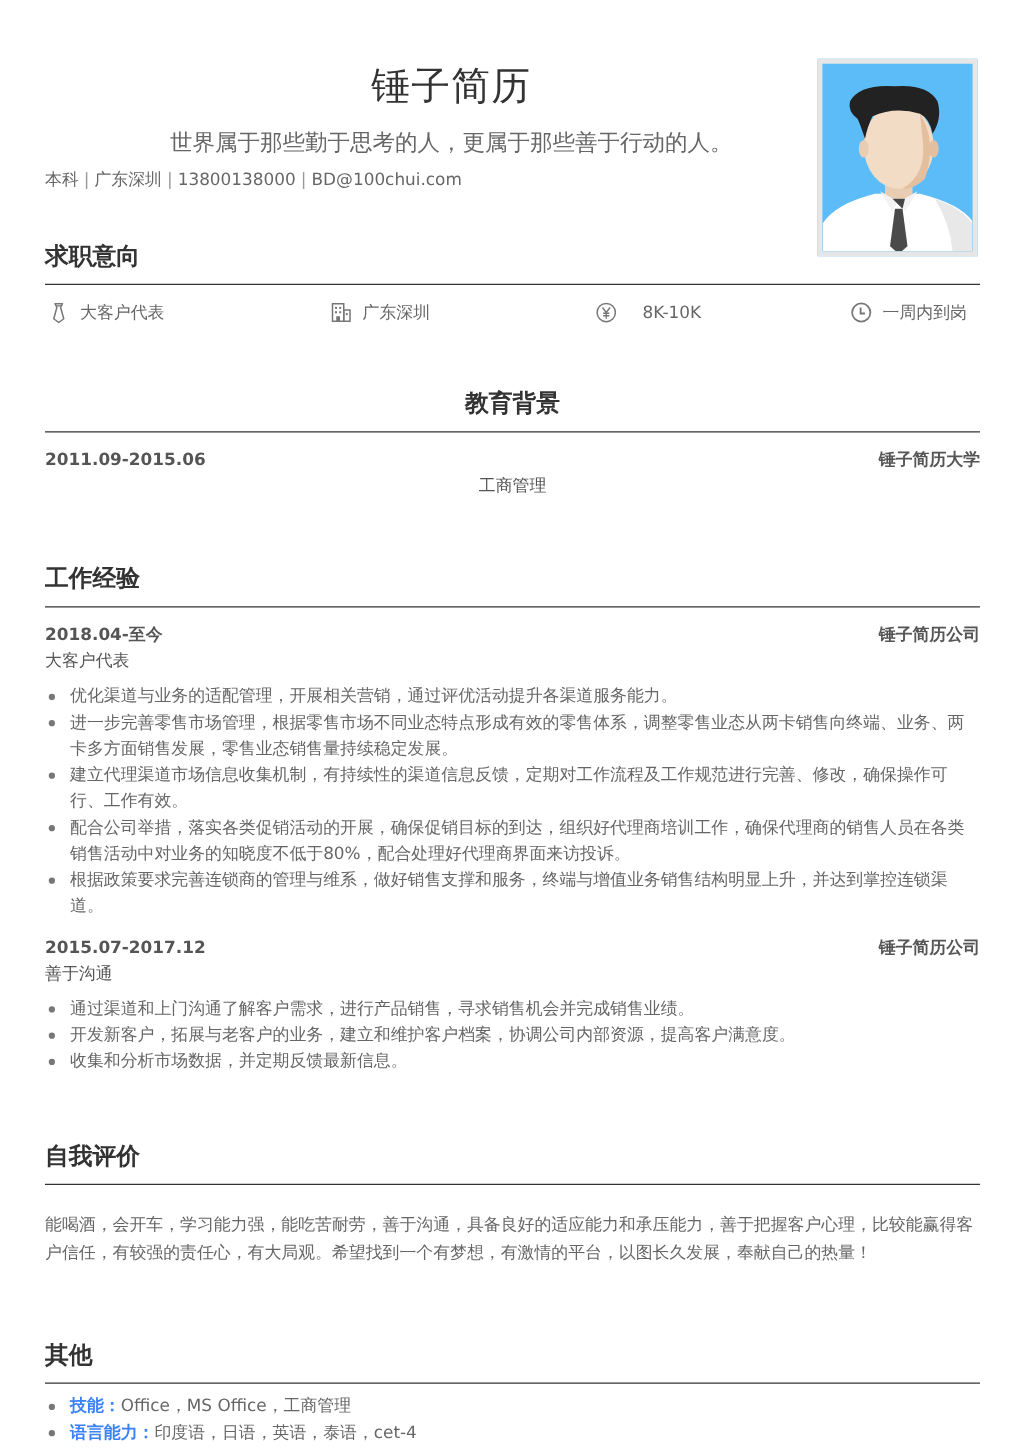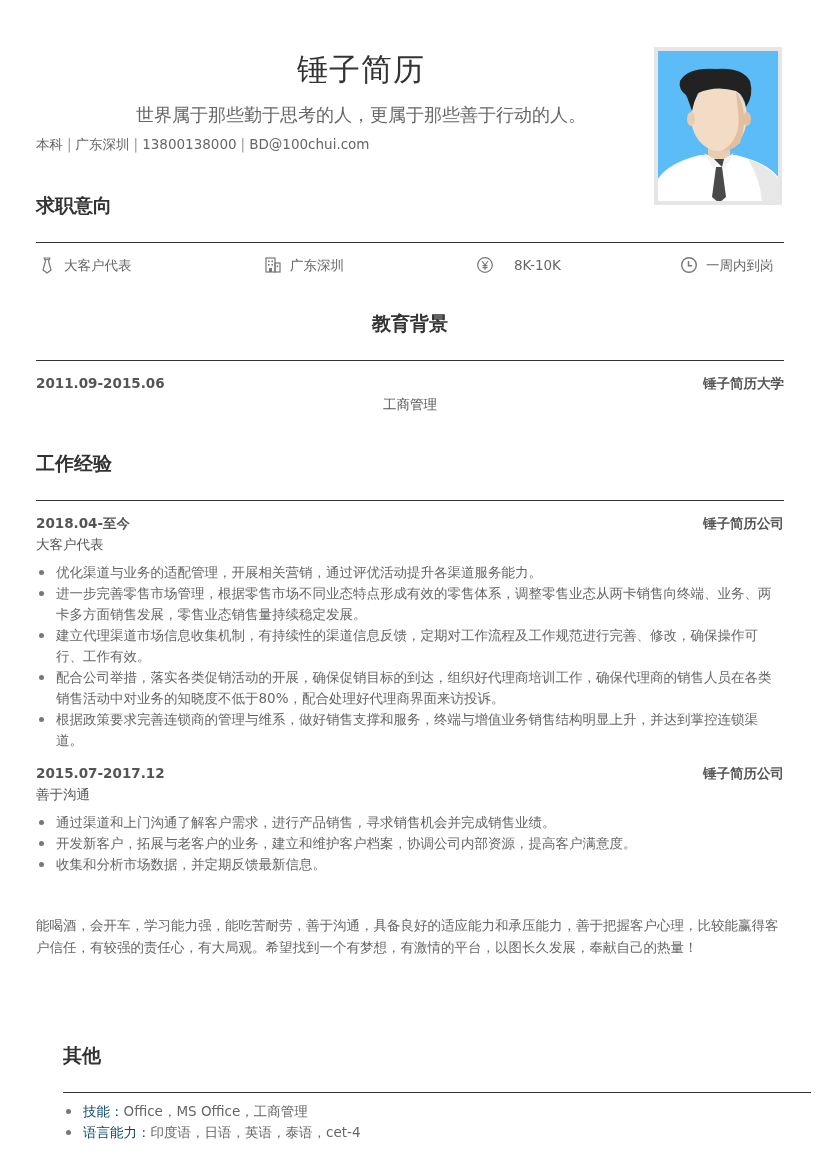--- a/index.html
+++ b/index.html
@@ -32,21 +32,21 @@
     .photo {
       position: absolute; left: 618px; top: 47px; width: 128px; height: 158px;
       border: 4px solid #e6e6e6; background: #5bbcf7; overflow: hidden;
     }
     .photo svg { display: block; width: 120px; height: 150px; }
 
     
     .section { position: absolute; left: 0; width: 748px; }
     .section-title {
       font-size: 19px; font-weight: bold; color: #333333; line-height: 26px;
-      padding-bottom: 24px; border-bottom: 1.5px solid #333333;
+      padding-bottom: 9px; border-bottom: 1.5px solid #333333;
     }
 
     .intent-row { position: relative; height: 30px; margin-top: 12px; }
     .intent-item {
       position: absolute; top: 0; display: flex; align-items: center;
       font-size: 13.5px; color: #666666; line-height: 20px;
     }
     .intent-item .icon { width: 18px; height: 18px; margin-right: 8px; display: inline-block; }
     .intent-item .icon svg { width: 18px; height: 18px; display: block; }
 
@@ -57,22 +57,22 @@
 
     ul.bullets { list-style: none; margin-top: 8px; }
     ul.bullets li {
       position: relative; padding-left: 20px; font-size: 13.5px; color: #666666;
       line-height: 21px;
     }
     ul.bullets li::before {
       content: ""; position: absolute; left: 3px; top: 8px; width: 5px; height: 5px;
       border-radius: 50%; background: #777777;
     }
-    .para { font-size: 13.5px; color: #666666; line-height: 21.5px; margin-top: 3px; }
-    .label-bold { font-weight: normal; color: #0c4a6e; }
+    .para { font-size: 13.5px; color: #666666; line-height: 21.5px; margin-top: 22px; }
+    .label-bold { font-weight: bold; color: #3b82f6; }
   </style>
 </head>
 <body>
 
 <div class="page">
 
   <div class="header">
     <div class="name">锤子简历</div>
     <div class="motto">世界属于那些勤于思考的人，更属于那些善于行动的人。</div>
     <div class="contact">
@@ -188,24 +188,25 @@
       <div class="entry-role">善于沟通</div>
       <ul class="bullets">
         <li>通过渠道和上门沟通了解客户需求，进行产品销售，寻求销售机会并完成销售业绩。</li>
         <li>开发新客户，拓展与老客户的业务，建立和维护客户档案，协调公司内部资源，提高客户满意度。</li>
         <li>收集和分析市场数据，并定期反馈最新信息。</li>
       </ul>
     </div>
   </div>
 
   <div class="section" style="top:912px;">
+    <div class="section-title">自我评价</div>
     <div class="para">能喝酒，会开车，学习能力强，能吃苦耐劳，善于沟通，具备良好的适应能力和承压能力，善于把握客户心理，比较能赢得客户信任，有较强的责任心，有大局观。希望找到一个有梦想，有激情的平台，以图长久发展，奉献自己的热量！</div>
   </div>
 
-  <div class="section" style="top:1042px;margin-left:27px;">
+  <div class="section" style="top:1071px;">
     <div class="section-title">其他</div>
     <ul class="bullets">
       <li><span class="label-bold">技能：</span><span>Office，MS Office，工商管理</span></li>
       <li><span class="label-bold">语言能力：</span><span>印度语，日语，英语，泰语，cet-4</span></li>
     </ul>
   </div>
 
 </div>
 
 </body></html>

